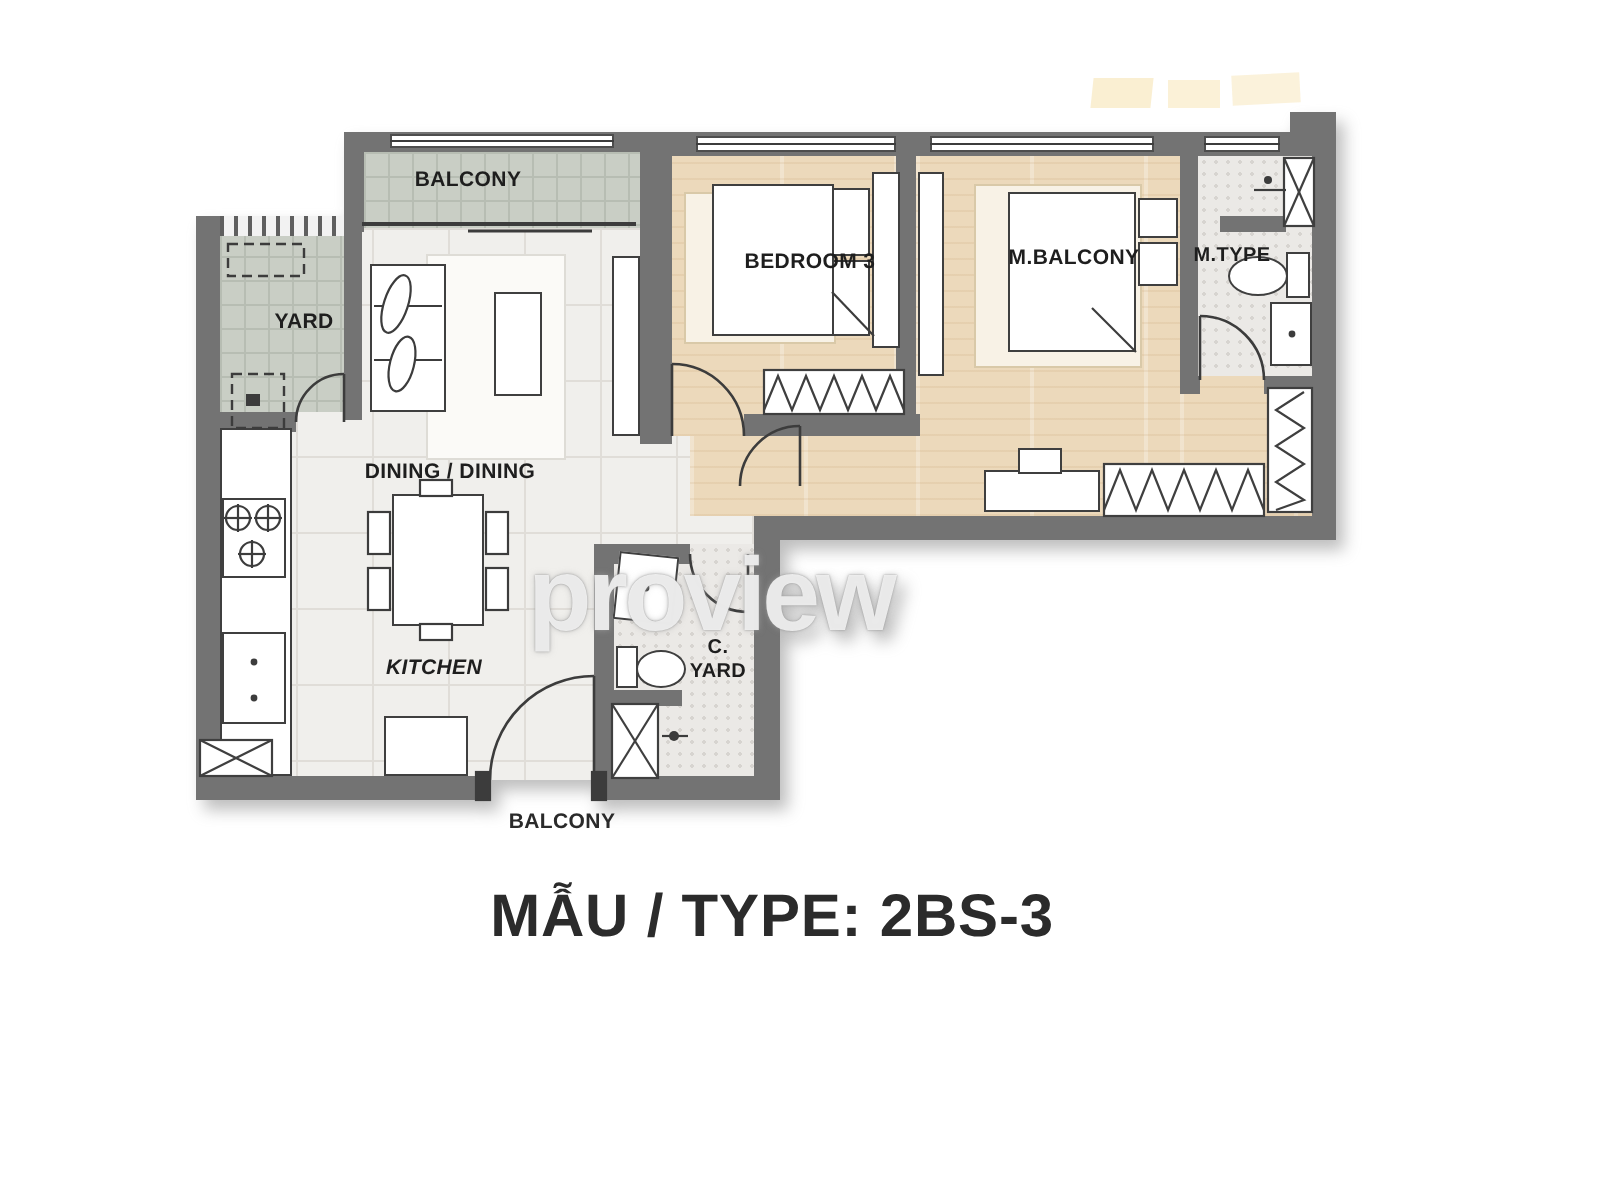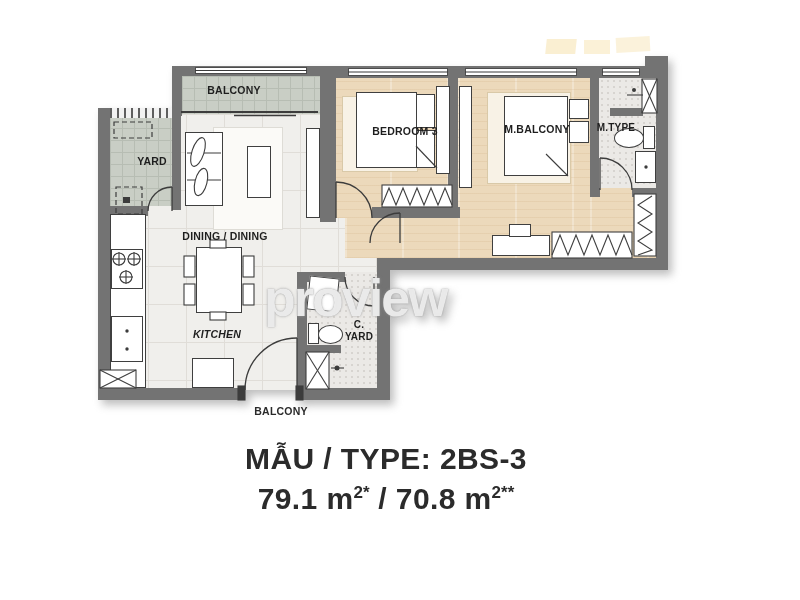--- a/index.html
+++ b/index.html
@@ -228,17 +228,14 @@
       <div>YARD</div>
     </div>
 
     <div class="watermark">proview</div>
   </div>
 
   <div class="label" style="left:281px;top:411px;color:#2a2a2a;">BALCONY</div>
 
   <div class="caption">
     <div>MẪU / TYPE: 2BS-3</div>
-    <div>
-      <span>79.1 m</span><sup>2*</sup><span> / 70.8 m</span><sup>2**</sup>
-    </div>
   </div>
 </div>
 
 </body></html>

